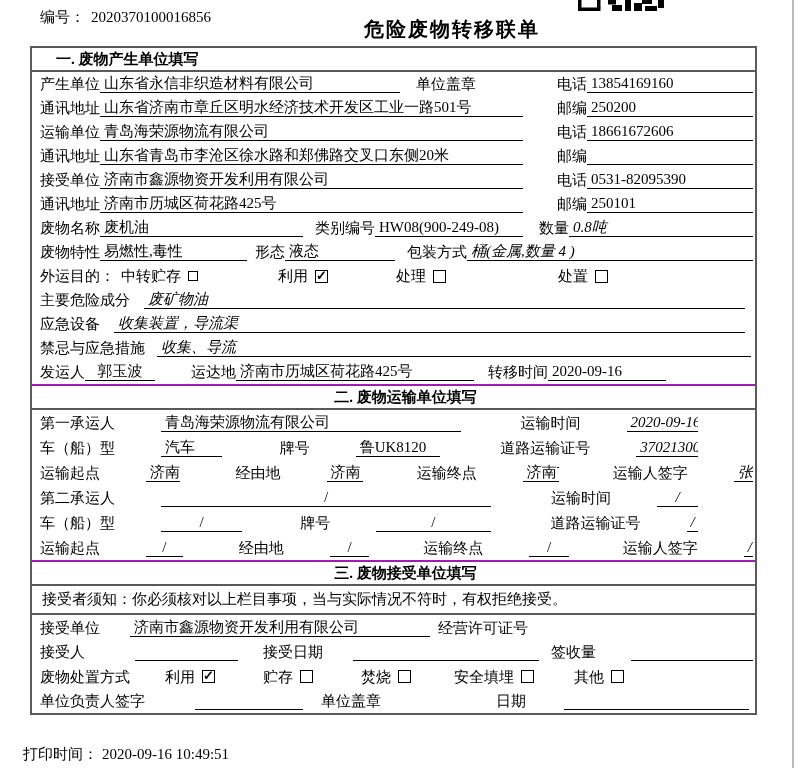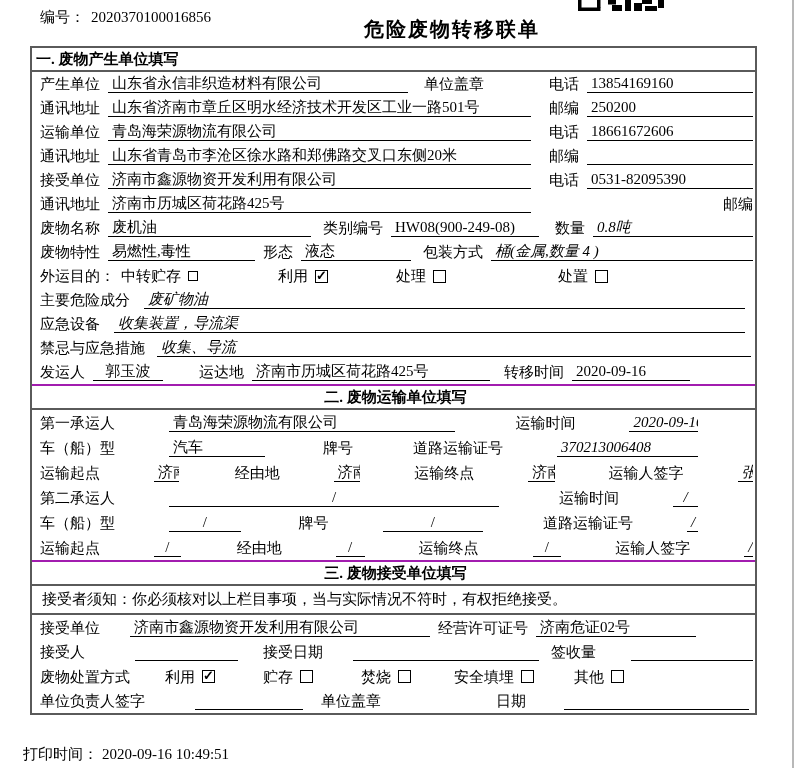--- a/index.html
+++ b/index.html
@@ -8,29 +8,29 @@
     font-family:"Liberation Serif","DejaVu Serif",serif; color:#000;
     overflow:hidden;
   }
   .page-edge { position:absolute; right:2px; top:0; width:2px; height:768px; background:#b8b8b8; }
   .doc-no { position:absolute; left:40px; top:8px; font-size:15px; white-space:nowrap; }
   .doc-no .num { margin-left:6px; }
   .title { position:absolute; left:348px; top:0; margin:16px; font-size:20px; font-weight:bold; letter-spacing:2px; white-space:nowrap; }
   .qr { position:absolute; left:578px; top:0; }
 
   .form { position:absolute; left:30px; top:46px; width:723px; border:2px solid #5a5a5a; background:#fff; }
-  .sec-h { font-weight:bold; font-size:15px; height:22px; line-height:22px; padding-left:4px; border-bottom:2px solid #5a5a5a; }
+  .sec-h { font-weight:bold; font-size:15px; height:22px; line-height:22px; padding-left:24px; border-bottom:2px solid #5a5a5a; }
   .sec-h.bt { border-top:2px solid #a21caf;text-align:center; }
   .note { font-size:15px; height:27px; line-height:27px; padding-left:10px; border-bottom:2px solid #5a5a5a; white-space:nowrap; }
 
   .row { display:flex; align-items:flex-end; height:24px; padding:0 2px 3px 8px; font-size:15px; box-sizing:border-box; }
   .row.r25 { height:25px;gap:46px; }
   .row.r245 { height:24.5px; }
   .lbl { white-space:nowrap; line-height:18px; }
-  .u { display:inline-block; border-bottom:1px solid #000; margin-left:8px; white-space:nowrap;
+  .u { display:inline-block; border-bottom:1px solid #000; white-space:nowrap;
        line-height:18px; height:18px; padding:0 4px; overflow:hidden; }
   .u.flex { flex:1 1 auto;font-style:italic; }
   .u.c { text-align:center; }
 
   .opt { display:flex; align-items:center; white-space:nowrap; line-height:18px;margin-top:24px; }
   .cb { display:inline-block; width:11px; height:11px; border:1px solid #000; margin-left:7px; position:relative; background:#fff; flex:0 0 auto; }
   .cb.sm { width:8px; height:8px; }
   .cb.checked::after { content:"✓"; position:absolute; left:0px; top:-4px; font-size:13px; font-weight:bold; }
 
   .footer { position:absolute; left:23px; top:745px; font-size:15px; white-space:nowrap; }
@@ -93,20 +93,21 @@
     <span class="lbl">接受单位</span>
     <span class="u" style="width:415px">济南市鑫源物资开发利用有限公司</span>
     <span class="lbl" style="margin-left:auto">电话</span>
     <span class="u" style="width:158px">0531-82095390</span>
   </div>
 
   <div class="row">
     <span class="lbl">通讯地址</span>
     <span class="u" style="width:415px">济南市历城区荷花路425号</span>
     <span class="lbl" style="margin-left:auto">邮编</span>
+    <span class="u" style="width:158px">250101</span>
   </div>
 
   <div class="row">
     <span class="lbl">废物名称</span>
     <span class="u" style="width:195px">废机油</span>
     <span class="lbl" style="margin-left:12px">类别编号</span>
     <span class="u" style="width:140px">HW08(900-249-08)</span>
     <span class="lbl" style="margin-left:16px">数量</span>
     <span class="u flex">0.8吨</span>
   </div>
@@ -170,20 +171,21 @@
     <span class="lbl">第一承运人</span>
     <span class="u" style="width:322px">青岛海荣源物流有限公司</span>
     <span class="lbl" style="margin-left:14px">运输时间</span>
     <span class="u flex" style="margin-right:55px">2020-09-16</span>
   </div>
 
   <div class="row r25">
     <span class="lbl">车（船）型</span>
     <span class="u" style="width:88px">汽车</span>
     <span class="lbl" style="margin-left:12px">牌号</span>
+    <span class="u" style="width:128px">鲁UK8120</span>
     <span class="lbl" style="margin-left:14px">道路运输证号</span>
     <span class="u flex" style="margin-right:55px">370213006408</span>
   </div>
 
   <div class="row r25">
     <span class="lbl">运输起点</span>
     <span class="u" style="width:102px">济南市章丘区</span>
     <span class="lbl" style="margin-left:10px">经由地</span>
     <span class="u" style="width:112px">济南</span>
     <span class="lbl" style="margin-left:8px">运输终点</span>
@@ -219,21 +221,20 @@
     <span class="u flex c">/</span>
   </div>
 
   <div class="sec-h bt">三. 废物接受单位填写</div>
   <div class="note">接受者须知：你必须核对以上栏目事项，当与实际情况不符时，有权拒绝接受。</div>
 
   <div class="row r245">
     <span class="lbl">接受单位</span>
     <span class="u" style="margin-left:30px;width:292px">济南市鑫源物资开发利用有限公司</span>
     <span class="lbl" style="margin-left:8px">经营许可证号</span>
-    <span class="u" style="width:152px">济南危证02号</span>
   </div>
 
   <div class="row r245">
     <span class="lbl">接受人</span>
     <span class="u" style="margin-left:50px;width:95px"></span>
     <span class="lbl" style="margin-left:25px">接受日期</span>
     <span class="u" style="margin-left:30px;width:178px"></span>
     <span class="lbl" style="margin-left:12px">签收量</span>
     <span class="u flex" style="margin-left:35px"></span>
   </div>

